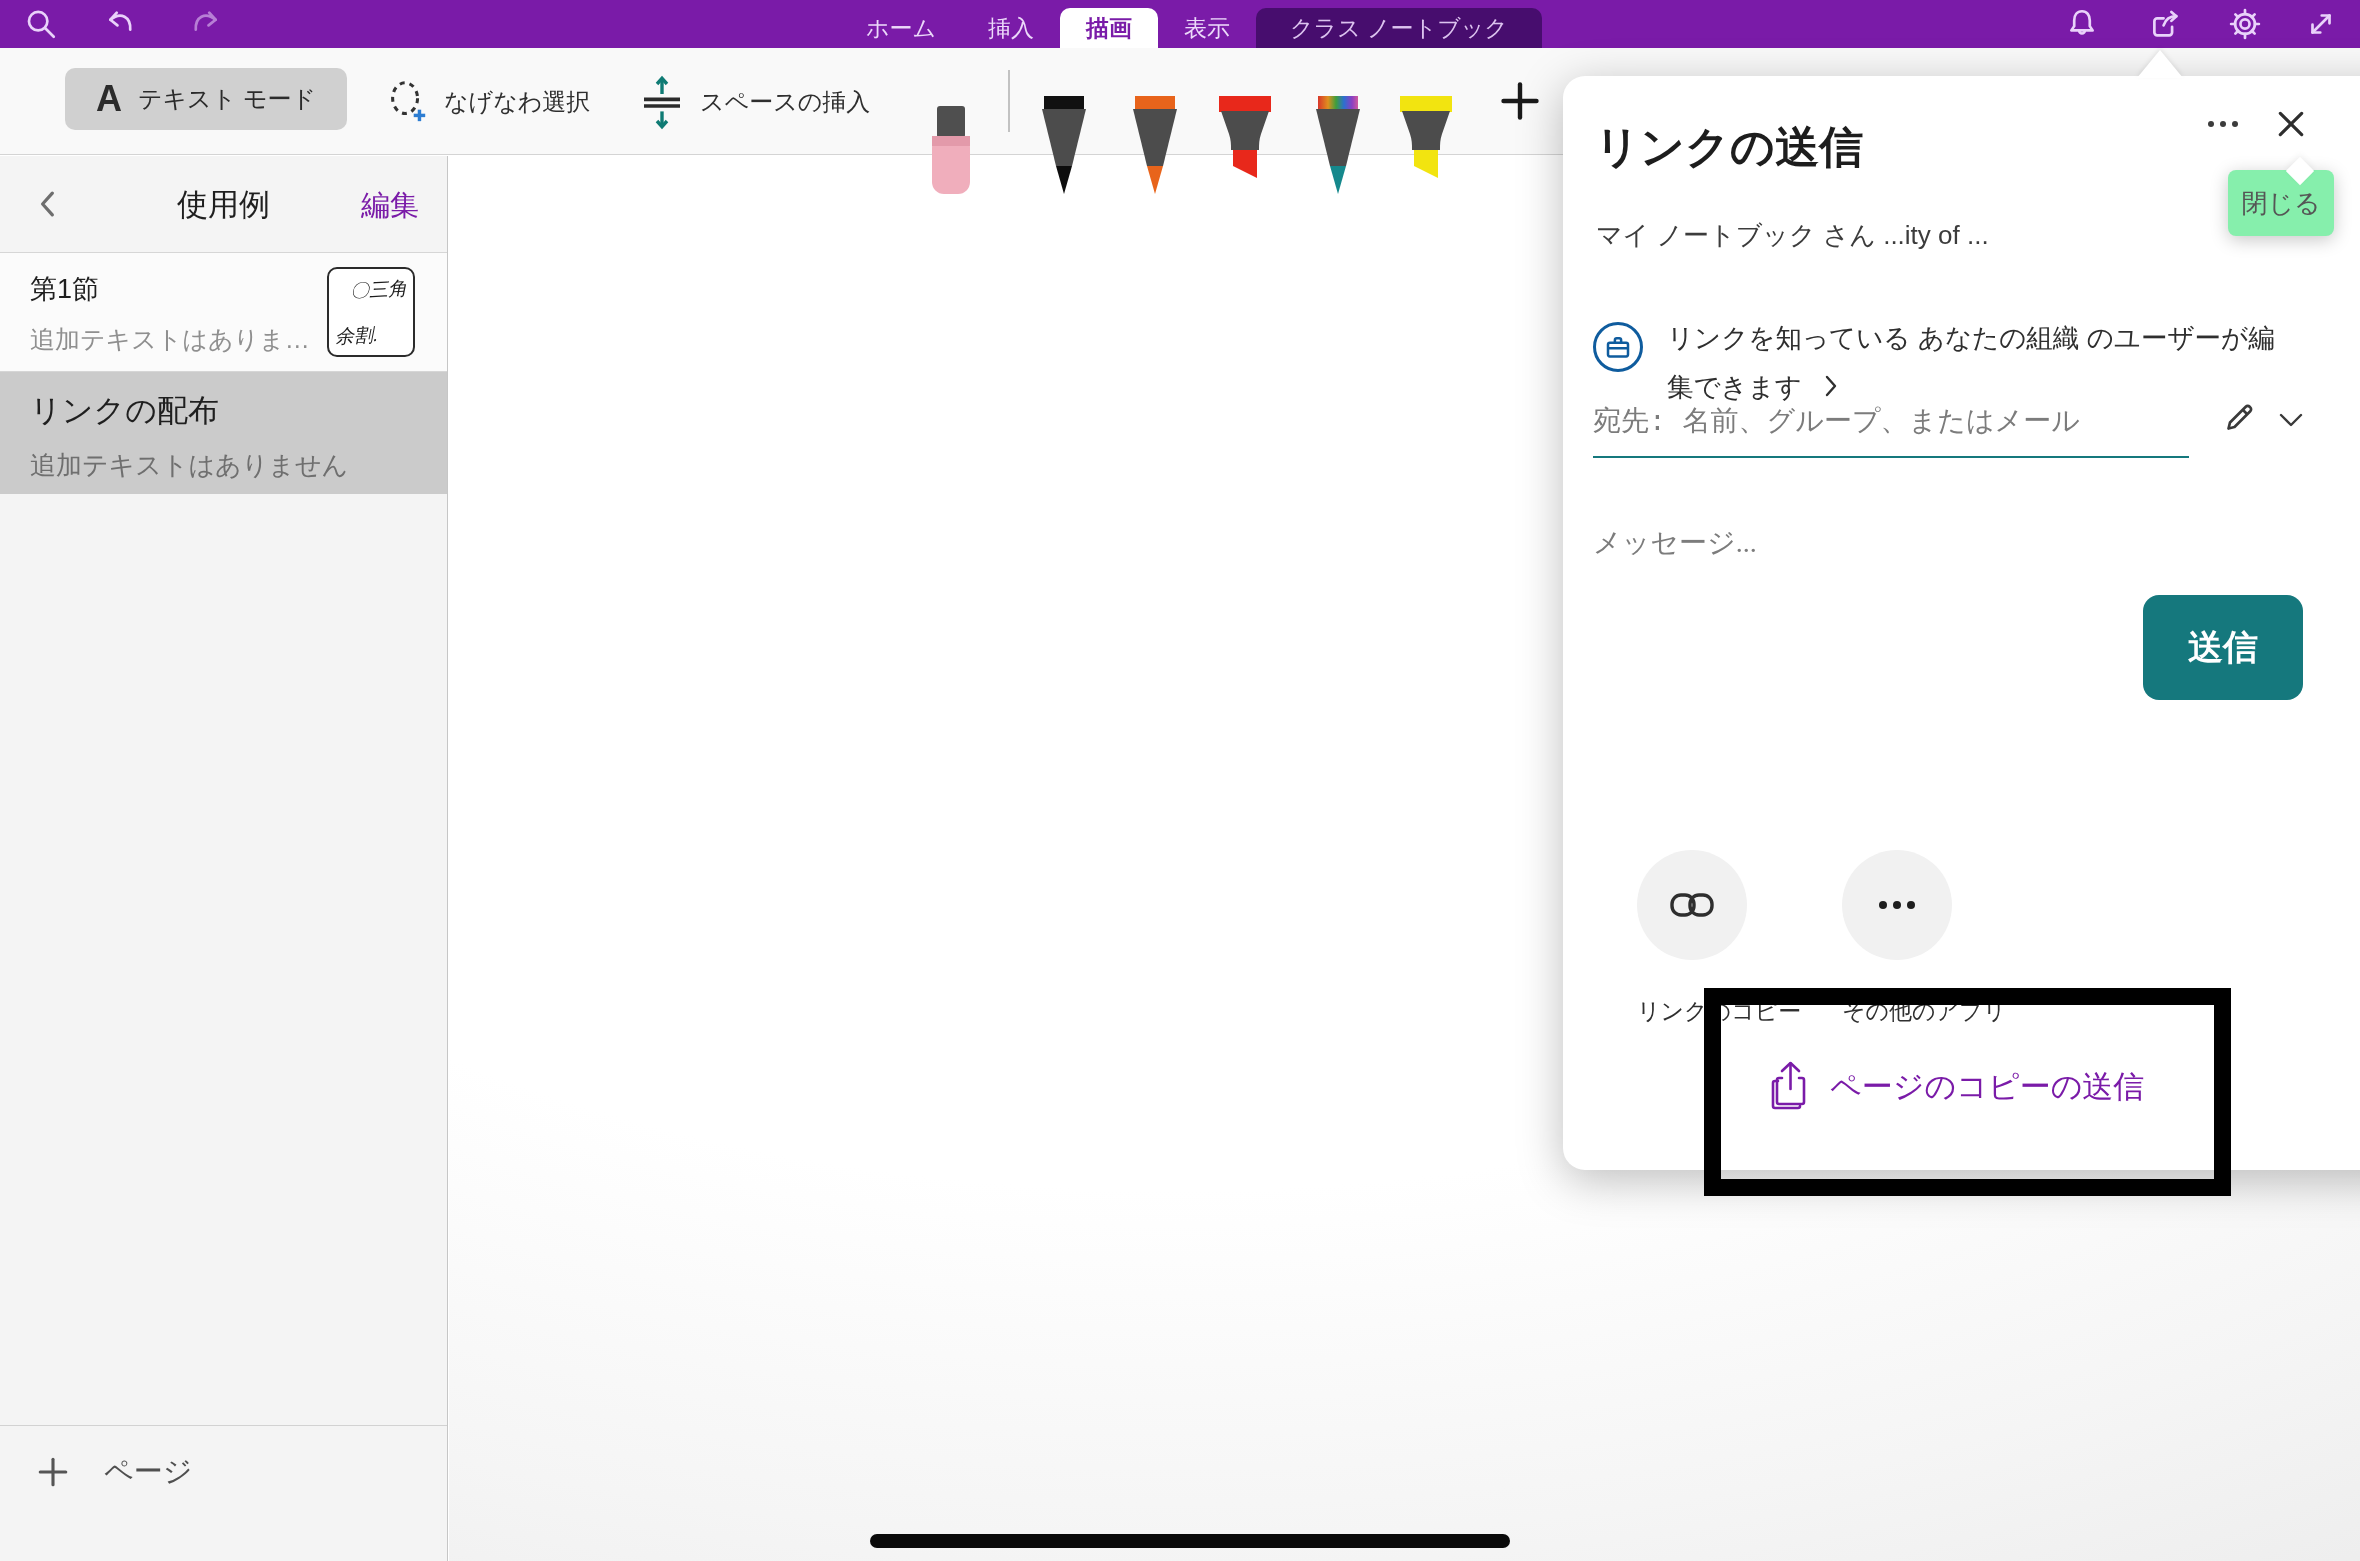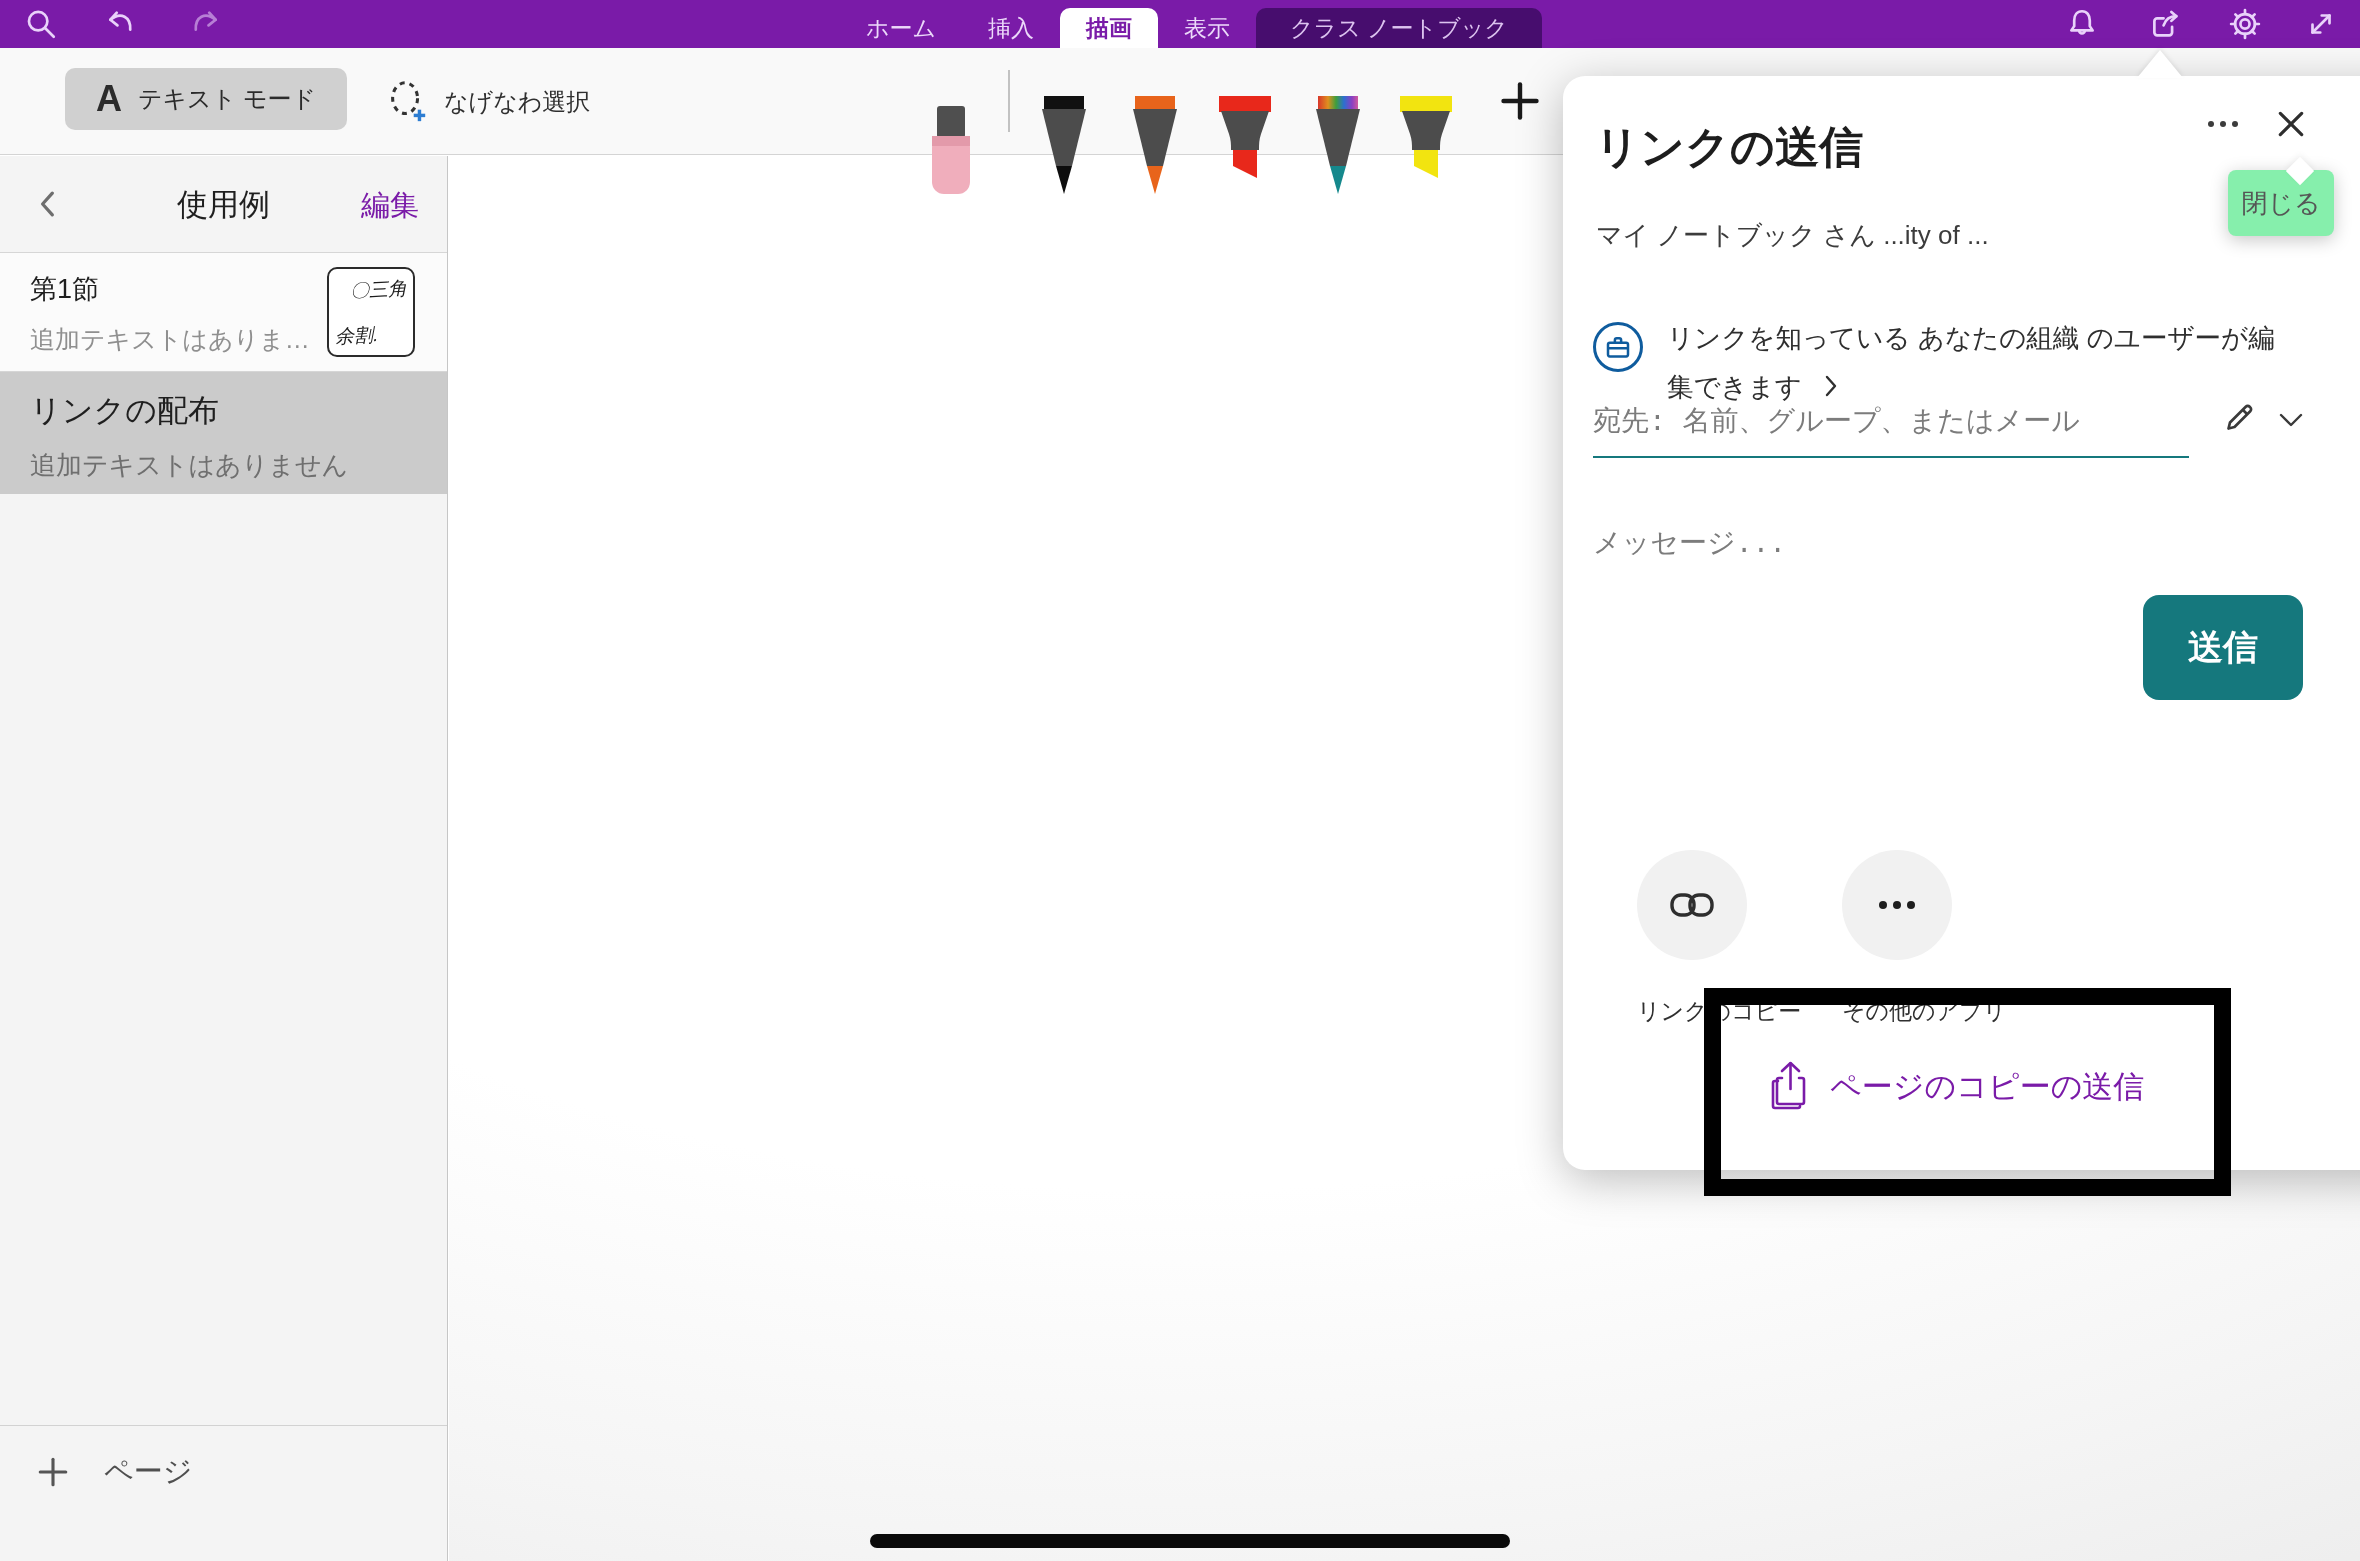--- a/index.html
+++ b/index.html
@@ -71,21 +71,21 @@
   .perm-icon svg { width:30px; height:30px; stroke:#0f5c9e; stroke-width:2; fill:none; stroke-linejoin:round; }
   .perm-text { position:absolute; left:104px; top:238px; width:610px; font-size:26.5px; line-height:49px; color:#2f2f2f; cursor:pointer; }
   .perm-text .chev { display:inline-block; margin-left:14px; transform:translateY(2px); }
   .perm-text .chev svg { width:16px; height:24px; stroke:#2f2f2f; stroke-width:2.4; fill:none; stroke-linecap:round; stroke-linejoin:round; }
   .to-input { position:absolute; left:30px; top:312px; width:596px; height:70px; border:none; outline:none; background:transparent; border-bottom:2px solid #15787d; font-size:28px; color:#222; font-family:Liberation Mono, monospace; }
   .to-input::placeholder { color:#7c7c7c; }
   .to-pencil { position:absolute; left:652px; top:318px; width:48px; height:48px; display:flex; align-items:center; justify-content:center; cursor:pointer; }
   .to-pencil svg { width:36px; height:36px; stroke:#3a3a3a; stroke-width:1.8; fill:none; stroke-linejoin:round; }
   .to-chevron { position:absolute; left:708px; top:328px; width:40px; height:32px; display:flex; align-items:center; justify-content:center; cursor:pointer; }
   .to-chevron svg { width:26px; height:16px; stroke:#3a3a3a; stroke-width:2.4; fill:none; stroke-linecap:round; stroke-linejoin:round; }
-  .msg-input { position:absolute; left:30px; top:448px; width:650px; height:170px; border:none; outline:none; background:transparent; resize:none; font-size:28px; color:#222; font-family:Liberation Mono, monospace; }
+  .msg-input { position:absolute; left:30px; top:448px; width:650px; height:170px; border:none; outline:none; background:transparent; resize:none; font-size:28px; color:#222; font-family:Liberation Serif, serif; }
   .msg-input::placeholder { color:#7c7c7c; }
   .send-btn { position:absolute; left:580px; top:519px; width:160px; height:105px; background:#15787d; border:none; border-radius:16px; color:#fff; font-size:35px; font-weight:600; cursor:pointer; font-family:inherit; }
   .quick { position:absolute; top:774px; width:110px; text-align:center; cursor:pointer; }
   .quick .circle { width:110px; height:110px; border-radius:50%; background:#f1f1f1; display:flex; align-items:center; justify-content:center; }
   .quick .circle svg { width:52px; height:52px; }
   .quick .qlbl { margin-top:36px; font-size:23px; color:#2f2f2f; white-space:nowrap; }
   .quick.q1 { left:74px; }
   .quick.q2 { left:279px; }
   .send-copy { position:absolute; left:205px; top:985px; display:flex; align-items:center; gap:18px; cursor:pointer; }
   .send-copy svg { width:44px; height:52px; stroke:#7a1ba8; stroke-width:2.6; fill:none; stroke-linecap:round; stroke-linejoin:round; }
@@ -178,20 +178,31 @@
 
     <div class="tool-group" style="left:384px">
       <svg width="46" height="46" viewBox="0 0 24 24">
         <ellipse cx="11" cy="10" rx="6.5" ry="8" fill="none" stroke="#333" stroke-width="1.6" stroke-dasharray="2.6 2.6"></ellipse>
         <line x1="15.5" y1="19" x2="21.5" y2="19" stroke="#2d7dd2" stroke-width="1.8"></line>
         <line x1="18.5" y1="16" x2="18.5" y2="22" stroke="#2d7dd2" stroke-width="1.8"></line>
       </svg>
       <span class="tool-label">なげなわ選択</span>
     </div>
 
+    <div class="tool-group" style="left:638px">
+      <svg width="48" height="56" viewBox="0 0 24 28">
+        <line x1="3" y1="12.7" x2="21" y2="12.7" stroke="#2b2b2b" stroke-width="1.8"></line>
+        <line x1="3" y1="16" x2="21" y2="16" stroke="#2b2b2b" stroke-width="1.8"></line>
+        <line x1="12" y1="10" x2="12" y2="2.5" stroke="#0f7b74" stroke-width="1.7"></line>
+        <path d="M9.5 5 L12 2.2 L14.5 5" fill="none" stroke="#0f7b74" stroke-width="1.7"></path>
+        <line x1="12" y1="18.7" x2="12" y2="26" stroke="#0f7b74" stroke-width="1.7"></line>
+        <path d="M9.5 23.5 L12 26.3 L14.5 23.5" fill="none" stroke="#0f7b74" stroke-width="1.7"></path>
+      </svg>
+      <span class="tool-label">スペースの挿入</span>
+    </div>
 
     <div class="v-divider"></div>
 
     <div class="pen-slot" style="left:925px; top:58px">
       <svg width="52" height="95" viewBox="0 0 52 95">
         <rect x="12" y="0" width="28" height="32" rx="3" fill="#4f4f4f"></rect>
         <rect x="7" y="30" width="38" height="58" rx="12" fill="#f0aebc"></rect>
         <rect x="7" y="30" width="38" height="10" fill="#e39aaa"></rect>
       </svg>
     </div>

